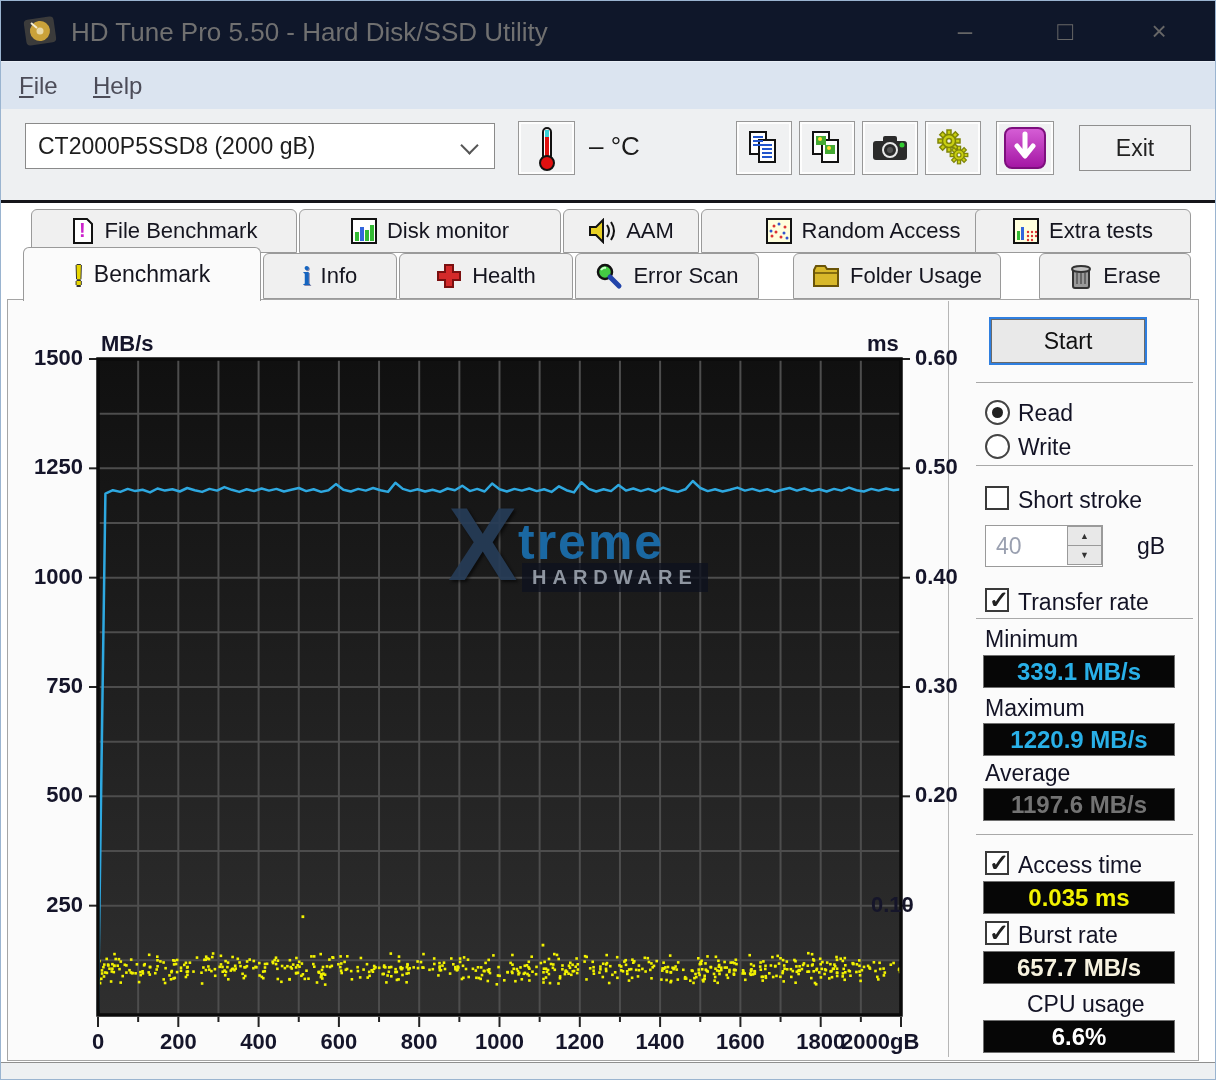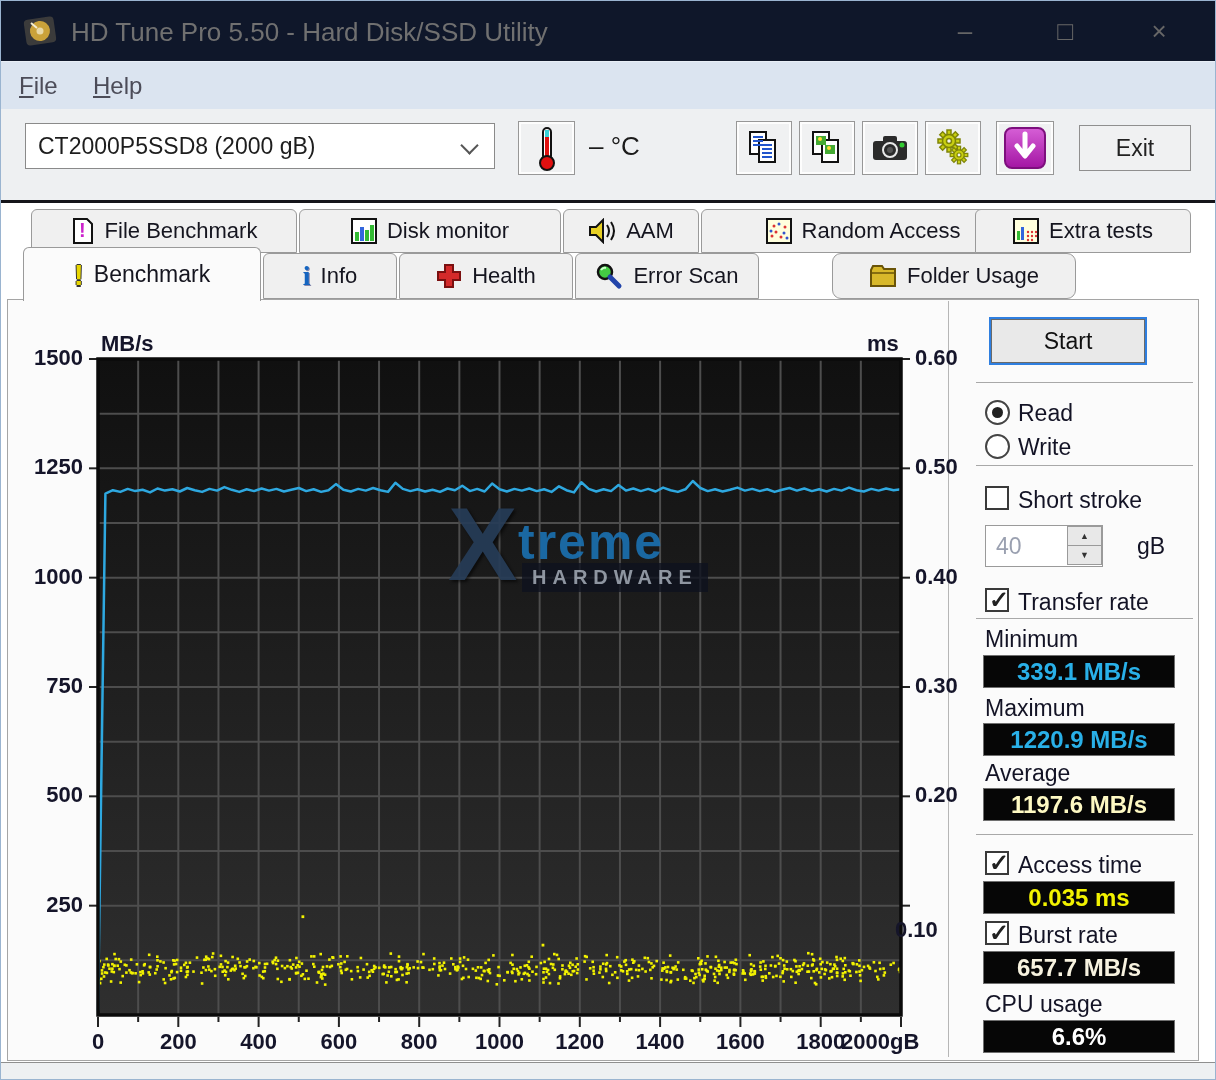--- a/index.html
+++ b/index.html
@@ -235,26 +235,34 @@
     <span>Health</span>
   </div>
   <div class="tab tab-bot" style="left:574px;width:184px;">
     <svg width="28" height="28" viewBox="0 0 28 28">
       <circle cx="10" cy="10" r="7" fill="#44cc44" stroke="#111" stroke-width="2.5"></circle>
       <path d="M15 15 L24 24" stroke="#2244aa" stroke-width="5" stroke-linecap="round"></path>
       <path d="M6 8 q2-3 5-2" stroke="#ccffcc" stroke-width="2" fill="none"></path>
     </svg>
     <span>Error Scan</span>
   </div>
-  <div class="tab tab-bot" style="left:831px;width:244px;border-radius:9px;">
+  <div class="tab tab-bot" style="left:792px;width:208px;">
     <svg width="28" height="24" viewBox="0 0 28 24">
       <path d="M2 6 l2-4 h9 l2 3 h11 v17 h-24 z" fill="#d8b82a" stroke="#6a5408" stroke-width="2"></path>
       <path d="M2 9 h24" stroke="#6a5408" stroke-width="1.5"></path>
     </svg>
     <span>Folder Usage</span>
+  </div>
+  <div class="tab tab-bot" style="left:1038px;width:152px;">
+    <svg width="24" height="28" viewBox="0 0 24 28">
+      <rect x="4" y="7" width="16" height="19" rx="2" fill="#9a9a9a" stroke="#333" stroke-width="2"></rect>
+      <ellipse cx="12" cy="7" rx="9" ry="3" fill="#c2c2c2" stroke="#333" stroke-width="2"></ellipse>
+      <path d="M8 11 v11 M12 11 v11 M16 11 v11" stroke="#555" stroke-width="1.5"></path>
+    </svg>
+    <span>Erase</span>
   </div>
 
   <div class="panel"></div>
 
   <div class="axis-unit" style="left:100px;top:330px;">MB/s</div>
   <div class="axis-unit" style="left:866px;top:330px;">ms</div>
 
   <div class="abs" style="left:87px;top:348px;z-index:3;" id="chart-holder"><svg width="823" height="688" viewBox="0 0 823 688">
         <defs>
           <linearGradient id="plotbg" x1="0" y1="0" x2="0" y2="1">
@@ -1020,21 +1028,21 @@
       <div class="tick-label" style="left:0px;top:453.3333333333333px;width:82px;text-align:right;">1250</div>
       <div class="tick-label" style="left:0px;top:562.6666666666667px;width:82px;text-align:right;">1000</div>
       <div class="tick-label" style="left:0px;top:672px;width:82px;text-align:right;">750</div>
       <div class="tick-label" style="left:0px;top:781.3333333333334px;width:82px;text-align:right;">500</div>
       <div class="tick-label" style="left:0px;top:890.6666666666667px;width:82px;text-align:right;">250</div>
       <div class="tick-label" style="left:914px;top:344px;">0.60</div>
       <div class="tick-label" style="left:914px;top:453.3333333333333px;">0.50</div>
       <div class="tick-label" style="left:914px;top:562.6666666666666px;">0.40</div>
       <div class="tick-label" style="left:914px;top:672px;">0.30</div>
       <div class="tick-label" style="left:914px;top:781.3333333333333px;">0.20</div>
-      <div class="tick-label" style="left:894px;top:890.6666666666666px;margin-top:25px;">0.10</div>
+      <div class="tick-label" style="left:870px;top:890.6666666666666px;">0.10</div>
       <div class="tick-label" style="left:37px;top:1028px;width:120px;text-align:center;">0</div>
       <div class="tick-label" style="left:117.30000000000001px;top:1028px;width:120px;text-align:center;">200</div>
       <div class="tick-label" style="left:197.60000000000002px;top:1028px;width:120px;text-align:center;">400</div>
       <div class="tick-label" style="left:277.9px;top:1028px;width:120px;text-align:center;">600</div>
       <div class="tick-label" style="left:358.20000000000005px;top:1028px;width:120px;text-align:center;">800</div>
       <div class="tick-label" style="left:438.5px;top:1028px;width:120px;text-align:center;">1000</div>
       <div class="tick-label" style="left:518.8px;top:1028px;width:120px;text-align:center;">1200</div>
       <div class="tick-label" style="left:599.0999999999999px;top:1028px;width:120px;text-align:center;">1400</div>
       <div class="tick-label" style="left:679.4000000000001px;top:1028px;width:120px;text-align:center;">1600</div>
       <div class="tick-label" style="left:759.7px;top:1028px;width:120px;text-align:center;">1800</div>
@@ -1071,28 +1079,28 @@
 
   <div class="checkbox on" style="left:984px;top:587px;"></div>
   <div class="ctl-label" style="left:1017px;top:588px;">Transfer rate</div>
   <div class="hsep" style="top:617px;"></div>
 
   <div class="stat-label" style="top:625px;">Minimum</div>
   <div class="stat-box" style="top:654px;color:#29b0e8;">339.1 MB/s</div>
   <div class="stat-label" style="top:694px;">Maximum</div>
   <div class="stat-box" style="top:722px;color:#29b0e8;">1220.9 MB/s</div>
   <div class="stat-label" style="top:759px;">Average</div>
-  <div class="stat-box" style="top:787px;color:#fef9c3;">1197.6 MB/s</div>
+  <div class="stat-box" style="top:787px;color:#737373;">1197.6 MB/s</div>
   <div class="hsep" style="top:833px;"></div>
 
   <div class="checkbox on" style="left:984px;top:850px;"></div>
   <div class="ctl-label" style="left:1017px;top:851px;">Access time</div>
   <div class="stat-box" style="top:880px;color:#f2f200;">0.035 ms</div>
 
   <div class="checkbox on" style="left:984px;top:920px;"></div>
   <div class="ctl-label" style="left:1017px;top:921px;">Burst rate</div>
   <div class="stat-box" style="top:950px;color:#f7f2df;">657.7 MB/s</div>
 
-  <div class="stat-label" style="top:990px;">CPU usage</div>
+  <div class="stat-label" style="top:990px;margin-left:42px;">CPU usage</div>
   <div class="stat-box" style="top:1019px;color:#ffffff;">6.6%</div>
 
   <div class="bottomstrip"></div>
 </div>
 
 </body></html>

